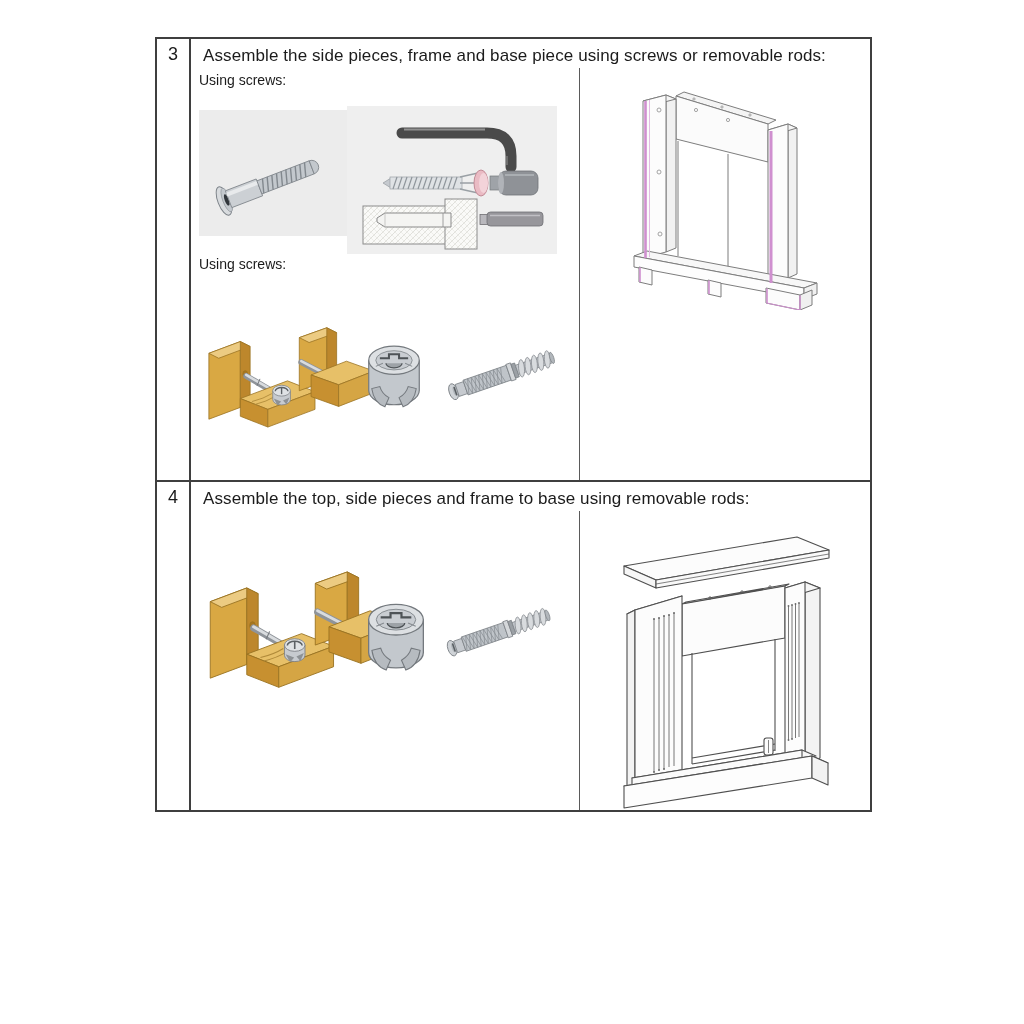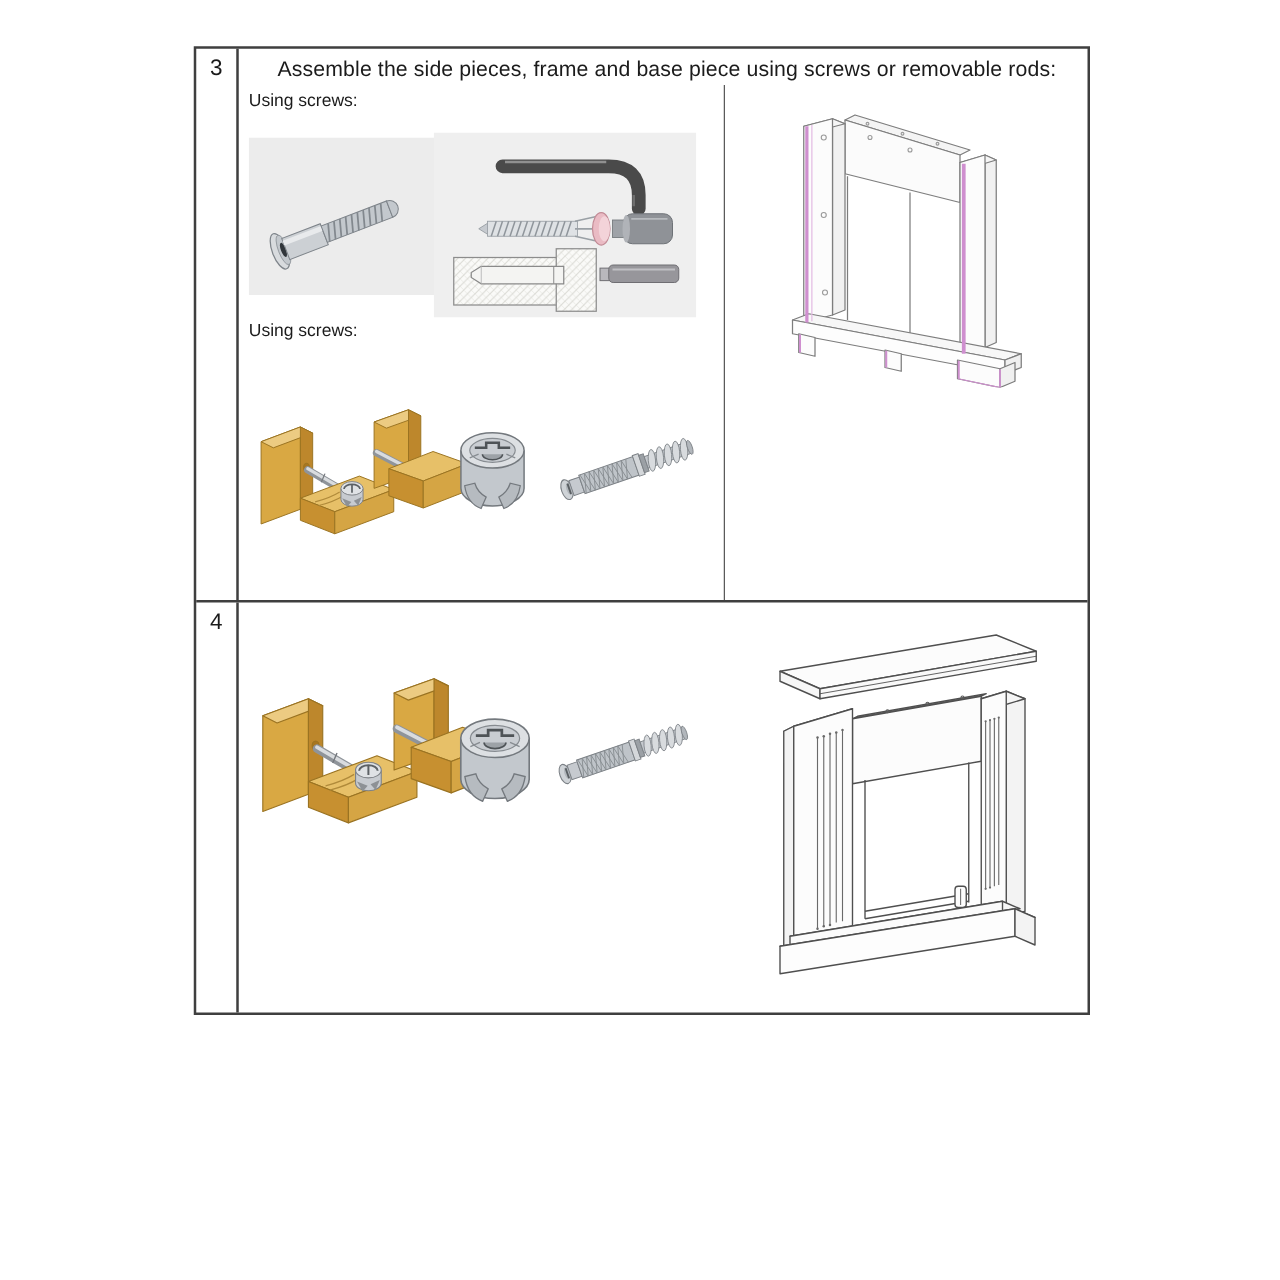--- a/index.html
+++ b/index.html
@@ -13,21 +13,21 @@
   }
   .t-row{display:flex;box-sizing:border-box;}
   .t-row.row-3{height:443px;border-bottom:2px solid #3f3f3f;}
   .t-row.row-4{flex:1;}
   .num-cell{
     width:34px;border-right:2px solid #3f3f3f;box-sizing:border-box;
     font-size:18px;text-align:center;padding-top:5px;flex:0 0 auto;
   }
   .row-body{
     flex:1;display:grid;grid-template-columns:388px 1fr;grid-template-rows:auto 1fr;
-    box-sizing:border-box;min-width:0;text-align:center;
+    box-sizing:border-box;min-width:0;
   }
   .row-header{
     grid-column:1 / 3;font-size:17px;padding:7px 6px 2px 12px;white-space:nowrap;
     letter-spacing:0.1px;
   }
   .hw-cell{position:relative;}
   .dg-cell{position:relative;border-left:1.5px solid #5a5a5a;}
   .section-label{position:absolute;left:8px;font-size:14px;}
   .fig{position:absolute;display:block;}
   .hidden-defs{position:absolute;width:0;height:0;overflow:hidden;}
@@ -298,20 +298,21 @@
           </svg>
         </div>
       </div>
     </section>
 
     <section class="t-row row-4">
       <div class="num-cell">
         <span>4</span>
       </div>
       <div class="row-body">
+        <div class="row-header">Assemble the top, side pieces and frame to base using removable rods:</div>
 
         <div class="hw-cell">
           <svg class="fig" style="left:10px;top:45px;width:200px;height:137px;" viewBox="0 0 175 120">
               <use href="#sym-blocks"></use>
             </svg>
 
           <svg class="fig" style="left:164px;top:78px;width:82px;height:104px;" viewBox="0 0 70 95">
               <use href="#sym-cam"></use>
             </svg>
 

